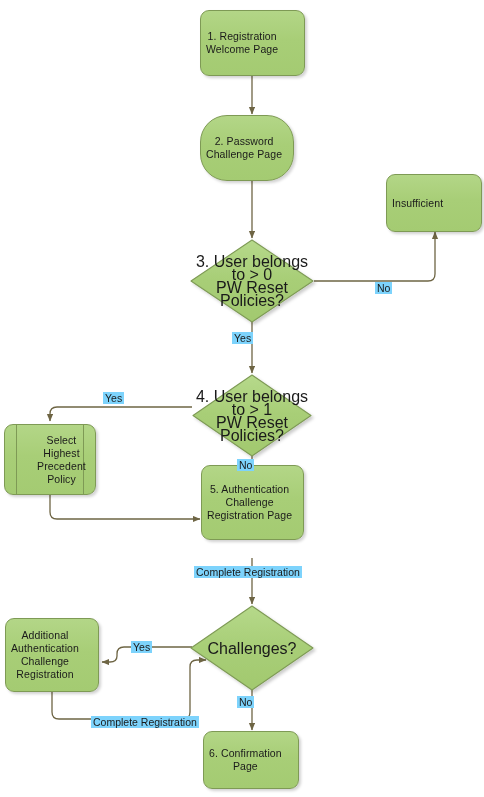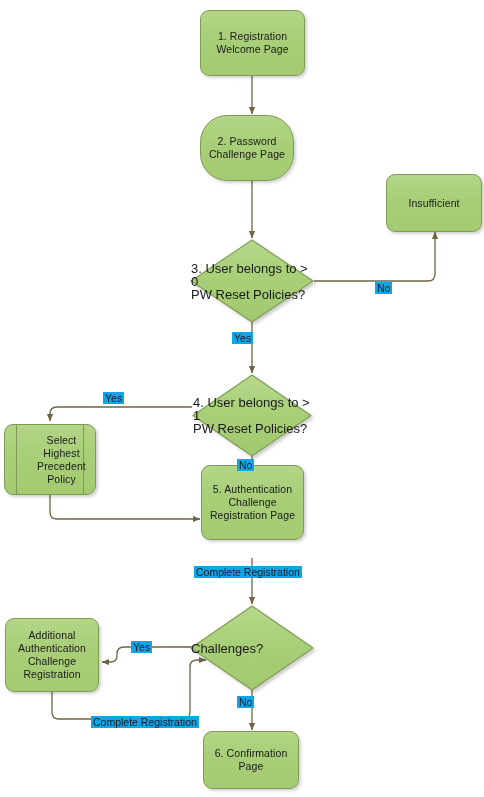--- a/index.html
+++ b/index.html
@@ -24,21 +24,20 @@
     position: absolute;
     left: 0; top: 0;
     width: 484px;
     height: 797px;
   }
   .node {
     position: absolute;
     box-sizing: border-box;
     display: flex;
     align-items: center;
-    justify-content: center;
     text-align: center;
     color: #1a1a1a;
     font-size: 10.5px;
     line-height: 13px;
     letter-spacing: 0.1px;
     z-index: 3;
   }
   .proc {
     background: linear-gradient(to bottom, #b3d687 0%, #a8ce77 45%, #a4cb72 100%);
     border: 1px solid #7e9a55;
@@ -63,31 +62,31 @@
   .diamond {
     position: absolute;
     z-index: 3;
     display: flex;
     align-items: center;
     justify-content: center;
   }
   .diamond .label {
     position: relative;
     z-index: 2;
-    text-align: left;
+    text-align: center;
     color: #1a1a1a;
-    font-size: 13px;
+    font-size: 16px;
     line-height: 13px;
     width: 104%;
   }
   .edge-label {
     position: absolute;
     font-size: 10.5px;
     color: #1a1a1a;
-    background: #0ea5e9;
+    background: #7dd3fc;
     padding: 0 2px;
     white-space: nowrap;
     z-index: 4;
     line-height: 12px;
   }
 </style>
 </head>
 <body>
 
 <div id="canvas">

